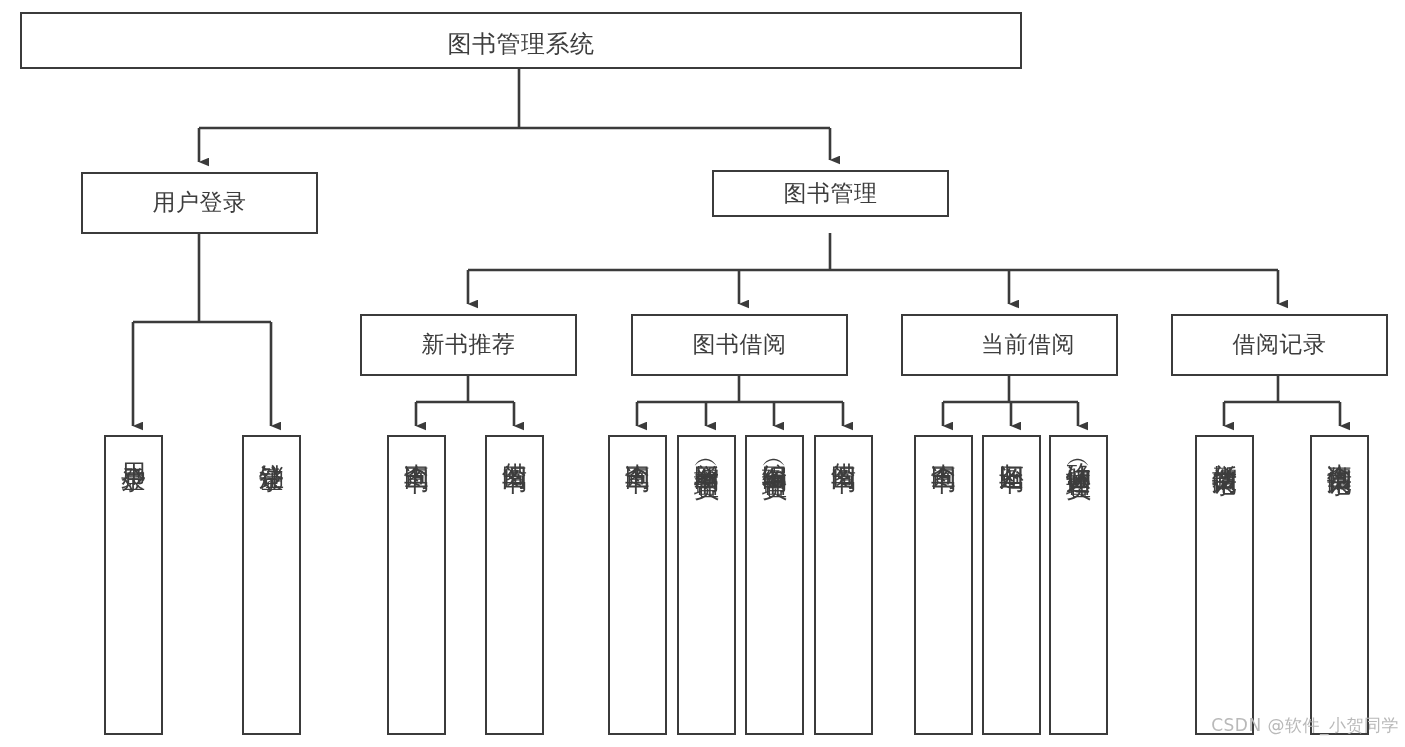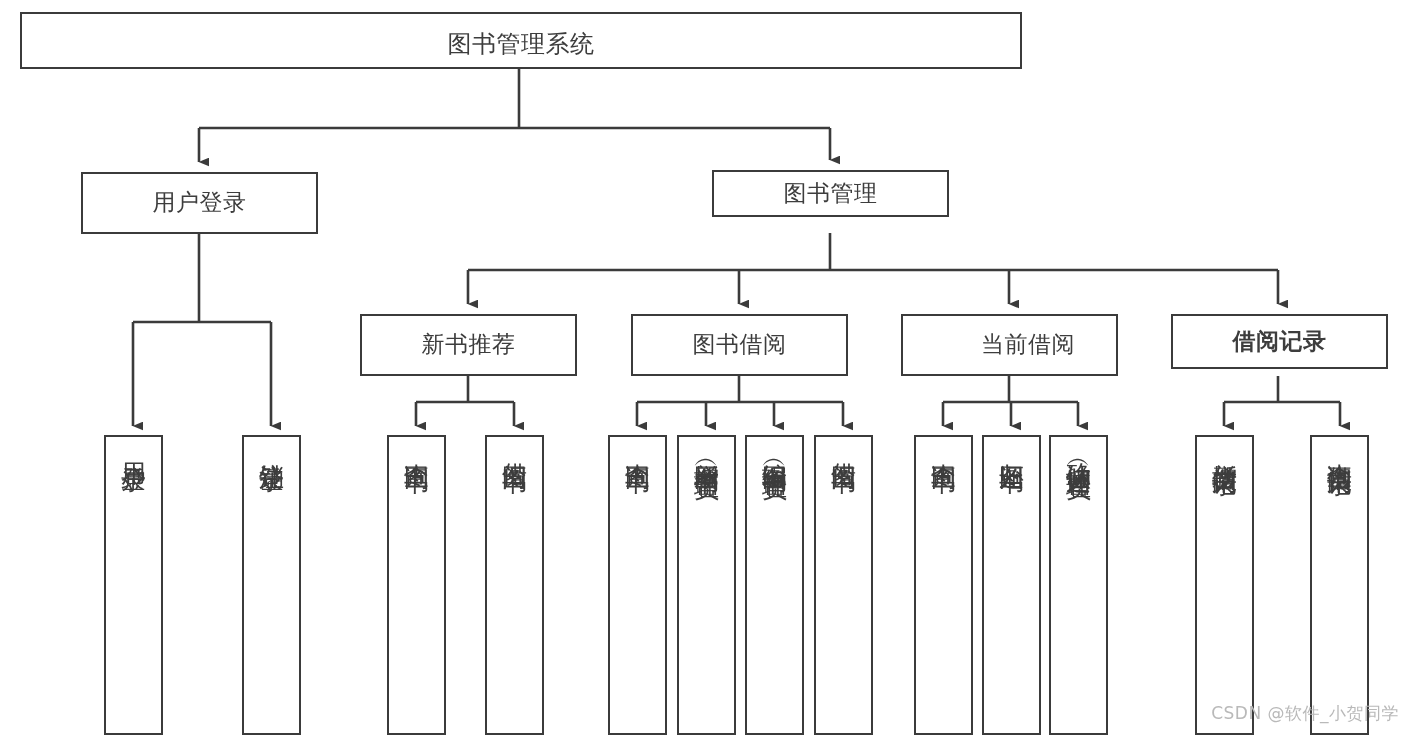--- a/index.html
+++ b/index.html
@@ -64,21 +64,21 @@
     writing-mode: vertical-rl;
     text-orientation: upright;
     font-size: 25px;
     line-height: 1.0;
     letter-spacing: 2px;
     white-space: nowrap;
   }
   #watermark {
     position: absolute;
     right: 6px;
-    bottom: 22px;
+    bottom: 10px;
     font-size: 17px;
     color: #b9b9b9;
     letter-spacing: 0.5px;
     white-space: nowrap;
     user-select: none;
   }
 </style>
 </head>
 <body>
 
@@ -151,21 +151,21 @@
   </div>
 
   <div class="node horiz" style="left:360px; top:314px; width:217px; height:62px;">
     <span class="label">新书推荐</span>
   </div>
 
   <div class="node horiz" style="left:901px; top:314px; width:217px; height:62px;padding-left:37px;">
     <span class="label">当前借阅</span>
   </div>
 
-  <div class="node horiz" style="left:1171px; top:314px; width:217px; height:55px;font-weight:bold;">
+  <div class="node horiz" style="left:1171px; top:314px; width:217px; height:62px;">
     <span class="label">借阅记录</span>
   </div>
 
   <div class="node vert" style="left:104px; top:435px; width:59px; height:300px;">
     <span class="label">用户登录</span>
   </div>
   <div class="node vert" style="left:242px; top:435px; width:59px; height:300px;">
     <span class="label">注销登录</span>
   </div>
 

